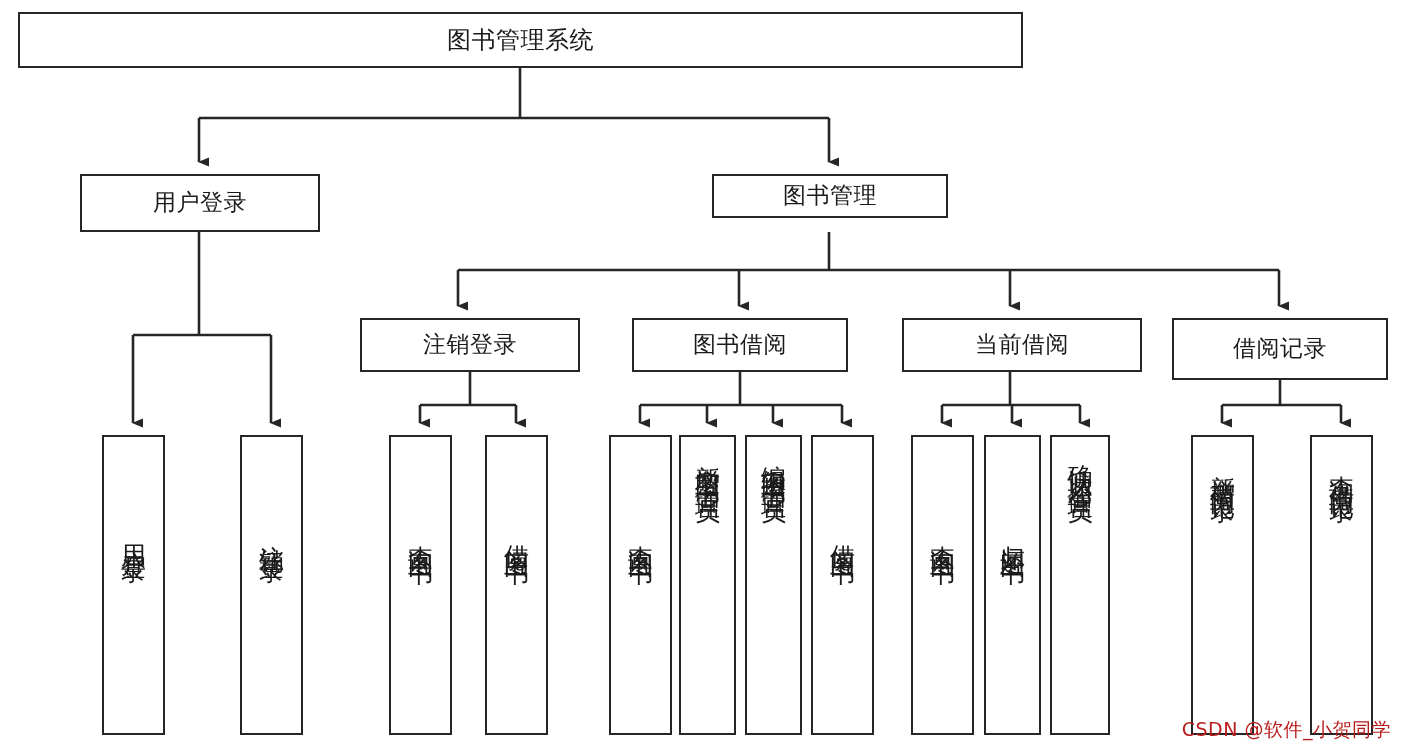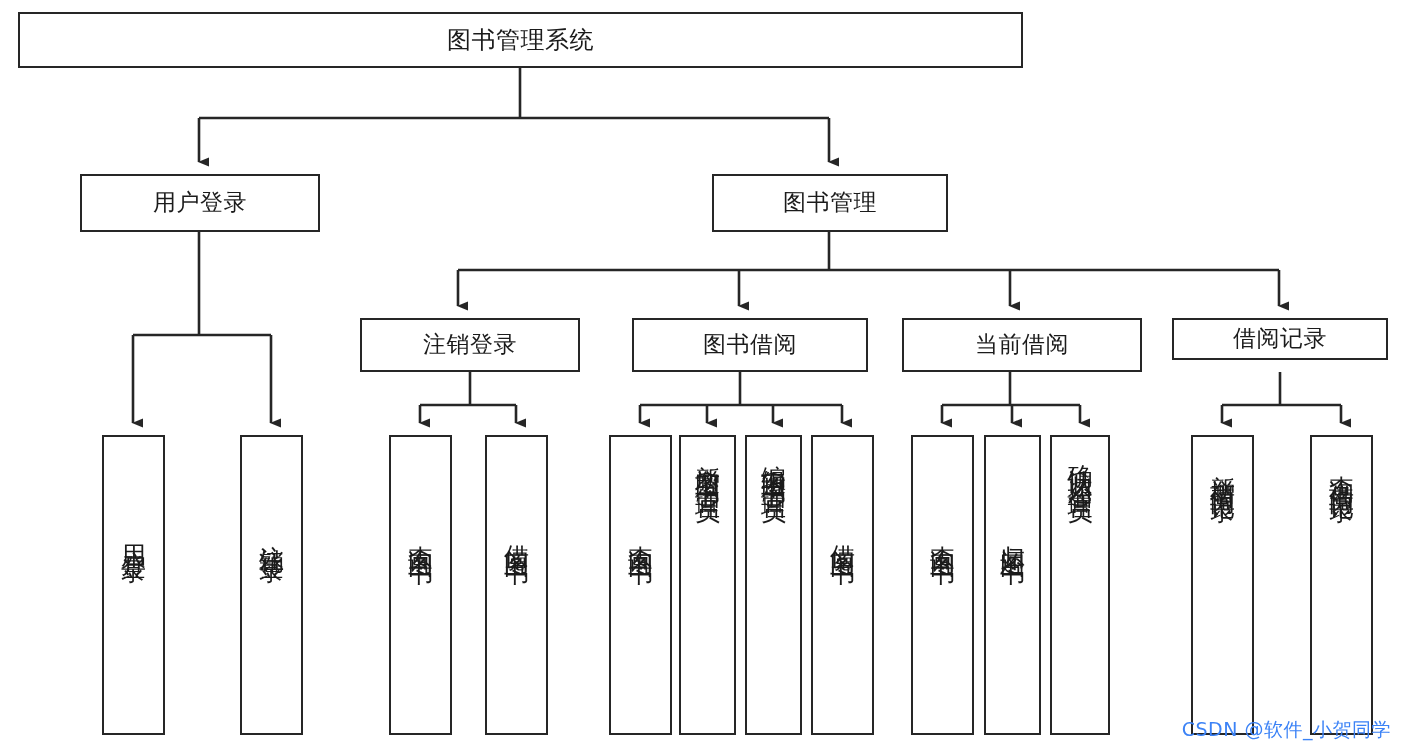--- a/index.html
+++ b/index.html
@@ -72,21 +72,21 @@
     margin-top: 18px;
   }
   .node.vert.v-top .node-label {
     margin-top: 8px;
   }
   .watermark {
     position: absolute;
     right: 14px;
     bottom: 4px;
     font-size: 19px;
-    color: #3b82f6;
+    color: #b91c1c;
     letter-spacing: 0.5px;
     z-index: 5;
     white-space: nowrap;
     font-family: "DejaVu Sans", "Liberation Sans", sans-serif;
   }
 </style>
 </head>
 <body>
 
 <div id="canvas">
@@ -141,34 +141,34 @@
     </g>
   </svg>
 
   <div class="node horiz root" style="left:18px; top:12px; width:1005px; height:56px;">
     <span class="node-label">图书管理系统</span>
   </div>
 
   <div class="node horiz" style="left:80px; top:174px; width:240px; height:58px;">
     <span class="node-label">用户登录</span>
   </div>
-  <div class="node horiz" style="left:712px; top:174px; width:236px; height:58px;">
+  <div class="node horiz" style="left:712px; top:174px; width:236px; height:44px;">
     <span class="node-label">图书管理</span>
   </div>
 
   <div class="node horiz" style="left:360px; top:318px; width:220px; height:54px;">
     <span class="node-label">注销登录</span>
   </div>
-  <div class="node horiz" style="left:632px; top:318px; width:236px; height:54px;">
+  <div class="node horiz" style="left:632px; top:318px; width:216px; height:54px;">
     <span class="node-label">图书借阅</span>
   </div>
   <div class="node horiz" style="left:902px; top:318px; width:240px; height:54px;">
     <span class="node-label">当前借阅</span>
   </div>
-  <div class="node horiz" style="left:1172px; top:318px; width:216px; height:42px;">
+  <div class="node horiz" style="left:1172px; top:318px; width:216px; height:62px;">
     <span class="node-label">借阅记录</span>
   </div>
 
   <div class="node vert v-mid" style="left:102px; top:435px; width:63px; height:300px;">
     <span class="node-label">用户登录</span>
   </div>
   <div class="node vert v-mid" style="left:240px; top:435px; width:63px; height:300px;">
     <span class="node-label">注销登录</span>
   </div>
 

